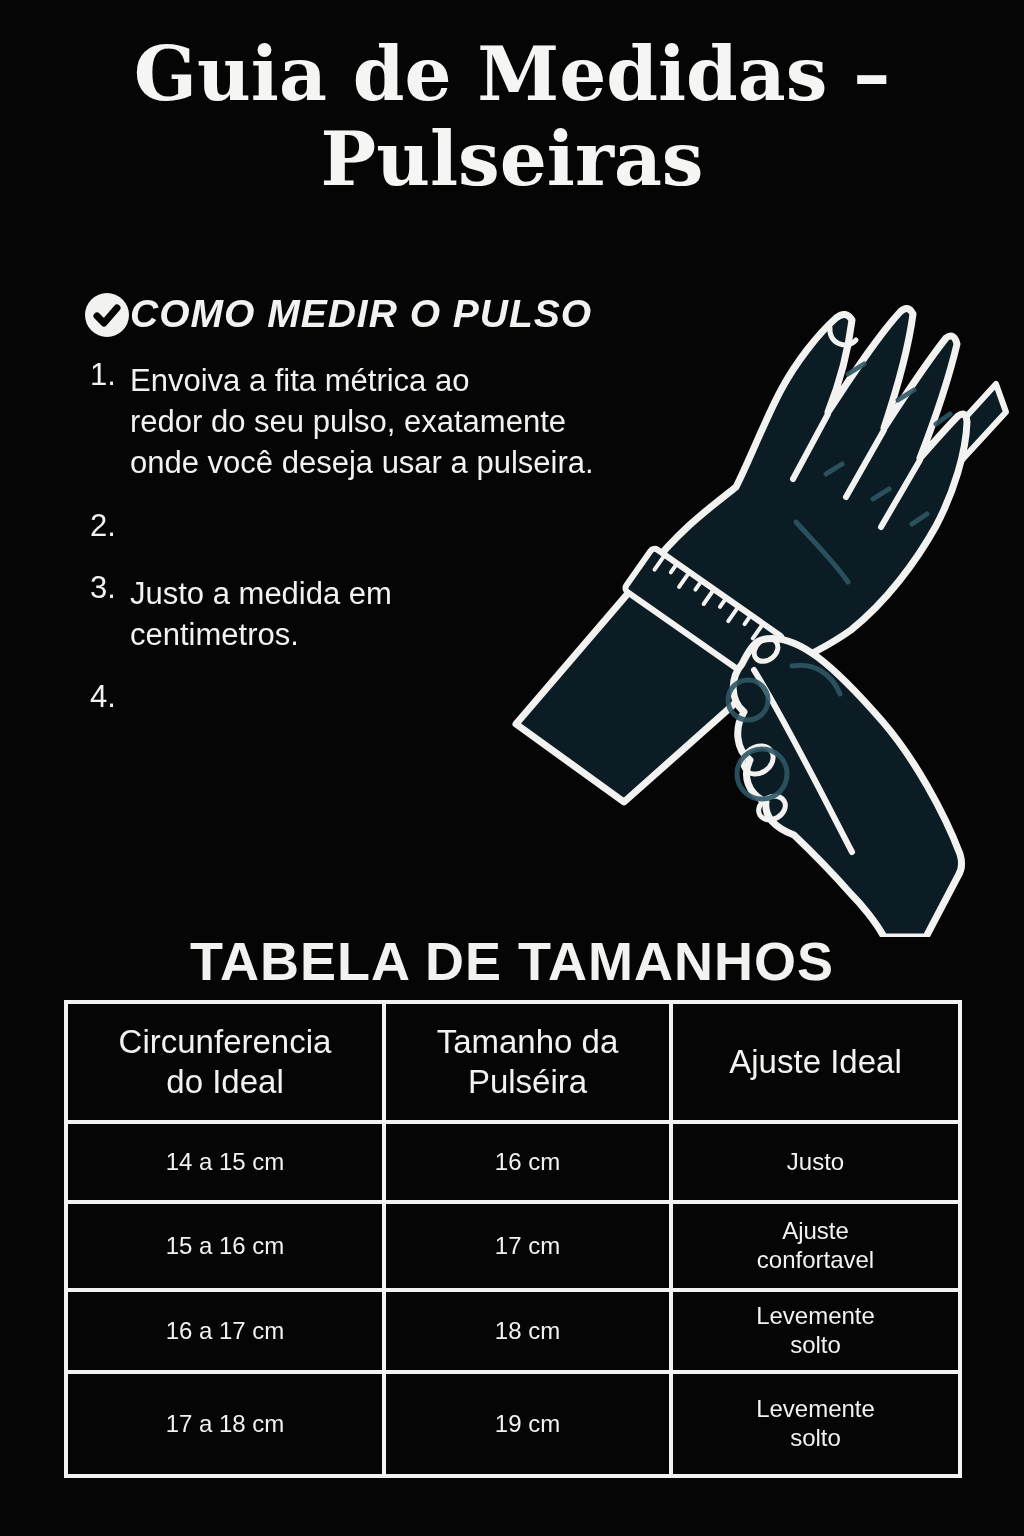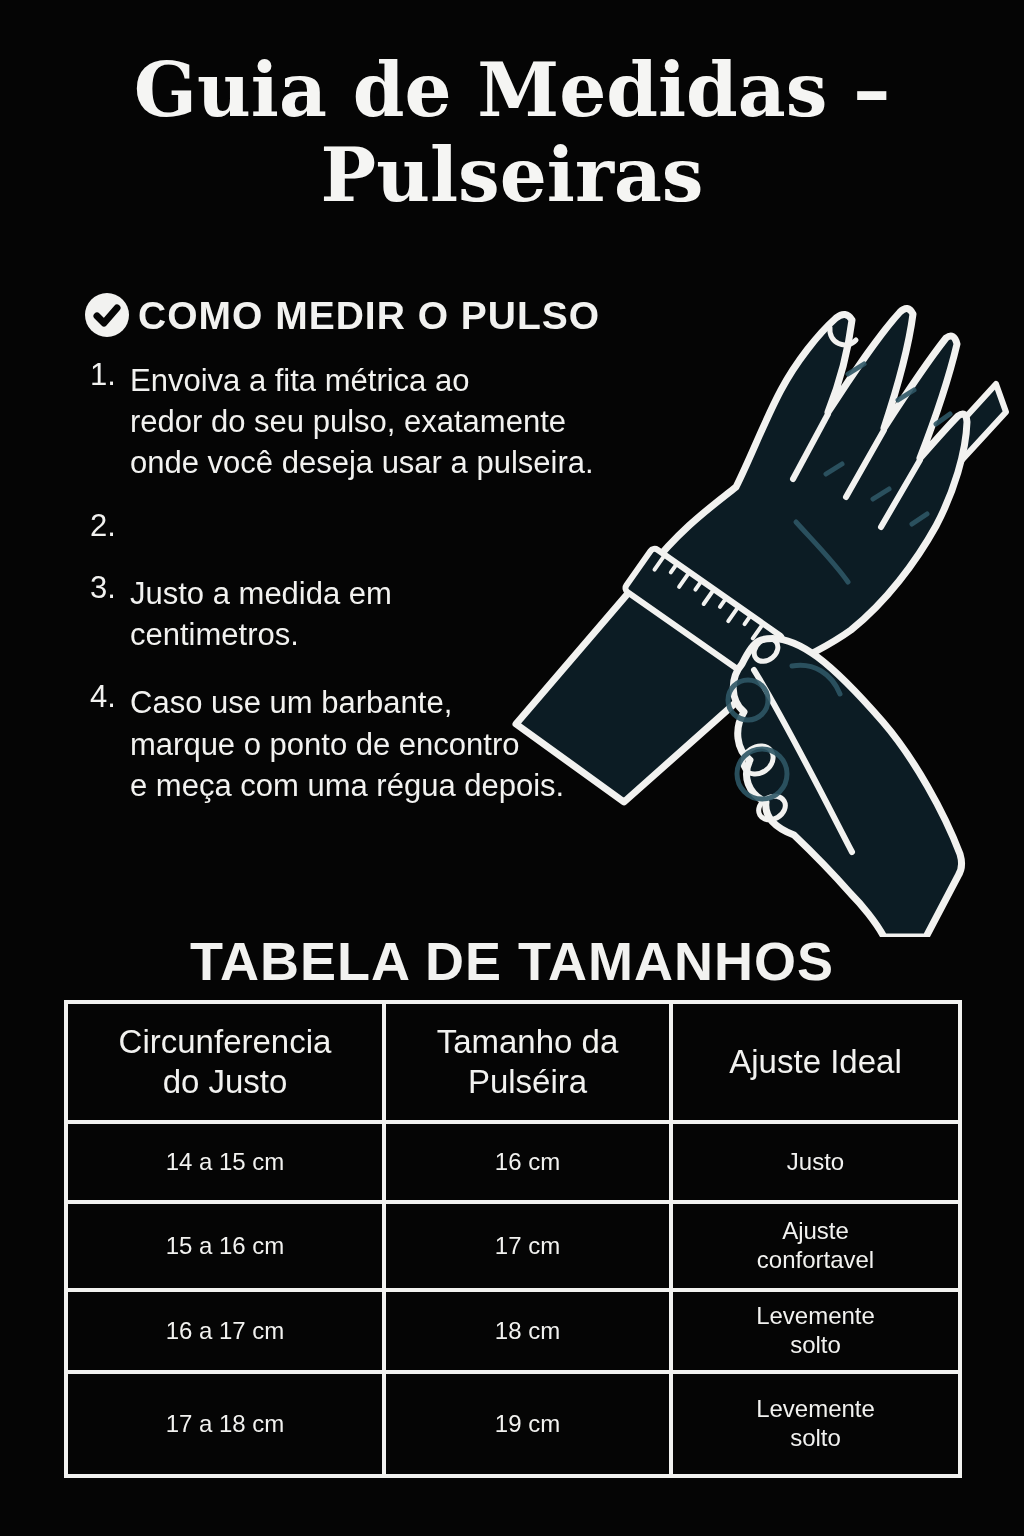--- a/index.html
+++ b/index.html
@@ -1,21 +1,21 @@
 <!DOCTYPE html>
 <html><head>
 <meta charset="utf-8">
 <style>
   html,body{margin:0;padding:0;background:#050505;}
   .canvas{position:relative;width:1024px;height:1536px;background:#050505;overflow:hidden;
           font-family:"Liberation Sans",sans-serif;color:#f2f2f0;}
-  .title{position:absolute;top:48px;left:0;width:100%;margin:0;text-align:center;
+  .title{position:absolute;top:32px;left:0;width:100%;margin:0;text-align:center;
          font-family:"DejaVu Serif",serif;font-weight:700;font-size:74px;line-height:1.15;
          white-space:pre-line;color:#f5f5f3;}
-  .howto{position:absolute;left:84px;top:292px;display:flex;align-items:flex-end;gap:8px;}
+  .howto{position:absolute;left:84px;top:292px;display:flex;align-items:flex-start;gap:0;font-style:italic;}
   .check{width:46px;height:46px;flex:0 0 auto;}
   .howto h2{margin:0;font-size:39px;font-weight:700;letter-spacing:1px;}
   .steps{position:absolute;left:90px;top:354px;width:590px;margin:0;padding:0;list-style:none;z-index:2;}
   .step{display:flex;margin-bottom:21px;font-size:31px;line-height:1.33;}
   .step .num{width:40px;flex:0 0 auto;}
   .step .txt{white-space:pre-line;margin-top:6px;}
   .illu{position:absolute;left:496px;top:282px;width:524px;height:655px;z-index:1;}
   .tbl-heading{position:absolute;top:930px;left:0;width:100%;margin:0;text-align:center;
                font-size:54px;font-weight:700;letter-spacing:1px;}
   .size-table{position:absolute;left:64px;top:1000px;width:894px;border-collapse:collapse;table-layout:fixed;}
@@ -52,23 +52,20 @@
     <li class="step">
       <span class="num">2.</span>
     </li>
     <li class="step">
       <span class="num">3.</span>
       <span class="txt">Justo a medida em
 centimetros.</span>
     </li>
     <li class="step">
       <span class="num">4.</span>
-      <span class="txt">Caso use um barbante,
-marque o ponto de encontro
-e meça com uma régua depois.</span>
     </li>
   </ol>
 
   <svg class="illu" viewBox="0 0 524 655">
 
     <path d="M 272 352 L 500 102 L 510 130 L 284 376 Z" fill="#0c1c24" stroke="#f2f2f0" stroke-width="6" stroke-linejoin="round"></path>
 
     <g stroke="#f2f2f0" stroke-width="7" stroke-linejoin="round" stroke-linecap="round">
       <path fill="#0c1c24" d="M 20 442 L 152 288
         C 185 246 215 225 240 205
@@ -153,21 +150,21 @@
 
   <table class="size-table">
     <colgroup>
         <col class="c1">
         <col class="c2">
         <col class="c3">
       </colgroup>
     <thead>
       <tr>
         <th>Circunferencia
-do Justo</th>
+do Ideal</th>
         <th>Tamanho da
 Pulséira</th>
         <th>Ajuste Ideal</th>
       </tr>
     </thead>
     <tbody>
       <tr class="r1">
         <td>14 a 15 cm</td>
         <td>16 cm</td>
         <td>Justo</td>

